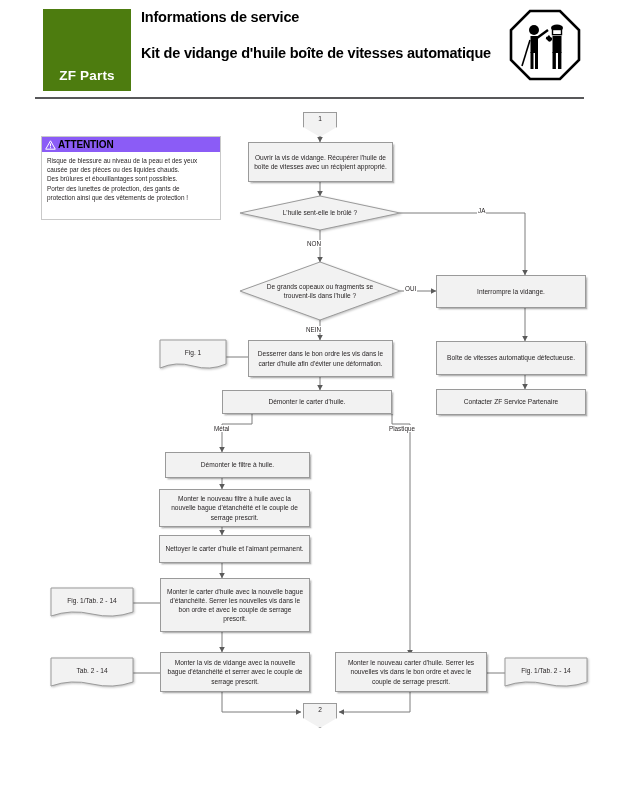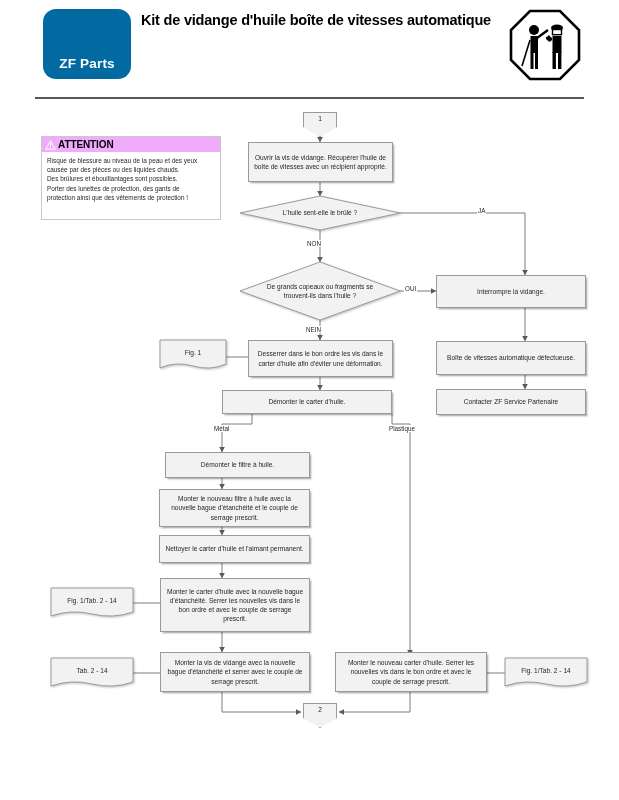--- a/index.html
+++ b/index.html
@@ -12,55 +12,54 @@
     position: relative;
     width: 619px; height: 800px;
     background: #ffffff;
     overflow: hidden;
   }
 
   
   #header { position: absolute; left: 0; top: 0; width: 619px; height: 100px; }
   #logo-box {
     position: absolute; left: 43px; top: 9px;
-    width: 88px; height: 70px;
-    background: #0369a1;
-    border-radius: 13px;
+    width: 88px; height: 82px;
+    background: #4d7c0f;
   }
   #logo-text {
     position: absolute; left: 0; bottom: 8px; width: 88px;
     text-align: center;
     color: #ffffff; font-size: 13.5px; font-weight: bold;
     letter-spacing: .2px;
   }
   #title-block { position: absolute; left: 141px; top: 8px; width: 360px; }
   .title-line1, .title-line2 {
     color: #000; font-weight: bold; font-size: 14.5px; line-height: 19px;
     letter-spacing: -.2px;
   }
-  .title-line2 { margin-top: 3px; }
+  .title-line2 { margin-top: 17px; }
   .title-sub {
     color: #000; font-weight: bold; font-size: 9.5px;
     margin-top: 3px; letter-spacing: .1px;
   }
   #pictogram { position: absolute; left: 508px; top: 8px; width: 74px; height: 74px; }
   #header-rule {
     position: absolute; left: 35px; top: 97px;
     width: 549px; height: 2px; background: #58585a;
   }
 
   
   #warn {
     position: absolute; left: 41px; top: 136px;
     width: 180px; height: 84px;
     border: 1px solid #c9c9c9;
     background: #ffffff;
   }
   #warn-head {
-    height: 15px; background: #f0abfc;
+    height: 15px; background: #8b5cf6;
     display: flex; align-items: center; padding-left: 3px;
   }
   #warn-head-label {
     color: #000; font-size: 10px; font-weight: bold; letter-spacing: -.1px;
     margin-left: 2px;
   }
   .warn-tri { width: 11px; height: 10px; display:block; }
   #warn-body {
     padding: 4px 5px 0 5px;
     color: #231f20; font-size: 6.4px; line-height: 9.2px;
@@ -126,20 +125,21 @@
 </head>
 <body>
 
 <div id="page">
 
   <div id="header">
     <div id="logo-box">
       <div id="logo-text">ZF Parts</div>
     </div>
     <div id="title-block">
+      <div class="title-line1">Informations de service</div>
       <div class="title-line2">Kit de vidange d'huile boîte de vitesses automatique</div>
     </div>
 
     <svg id="pictogram" viewBox="0 0 74 74">
       <polygon points="22,3 52,3 71,22 71,52 52,71 22,71 3,52 3,22" fill="#ffffff" stroke="#000000" stroke-width="2.6"></polygon>
 
       <circle cx="26" cy="22" r="5" fill="#000"></circle>
       <rect x="22.5" y="28" width="7.5" height="17" fill="#000"></rect>
       <rect x="22.5" y="44" width="3" height="17" fill="#000"></rect>
       <rect x="27" y="44" width="3" height="17" fill="#000"></rect>

